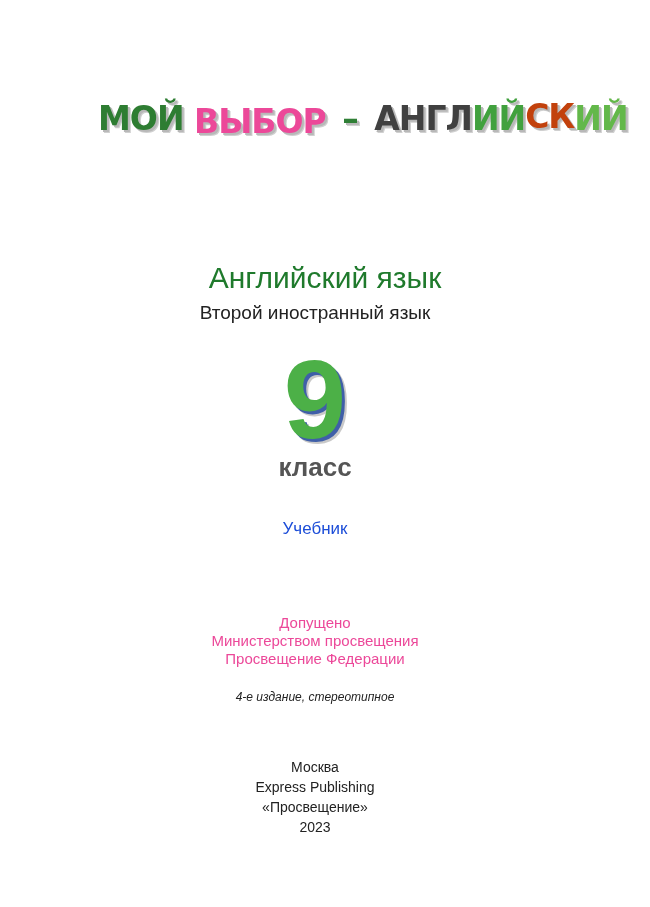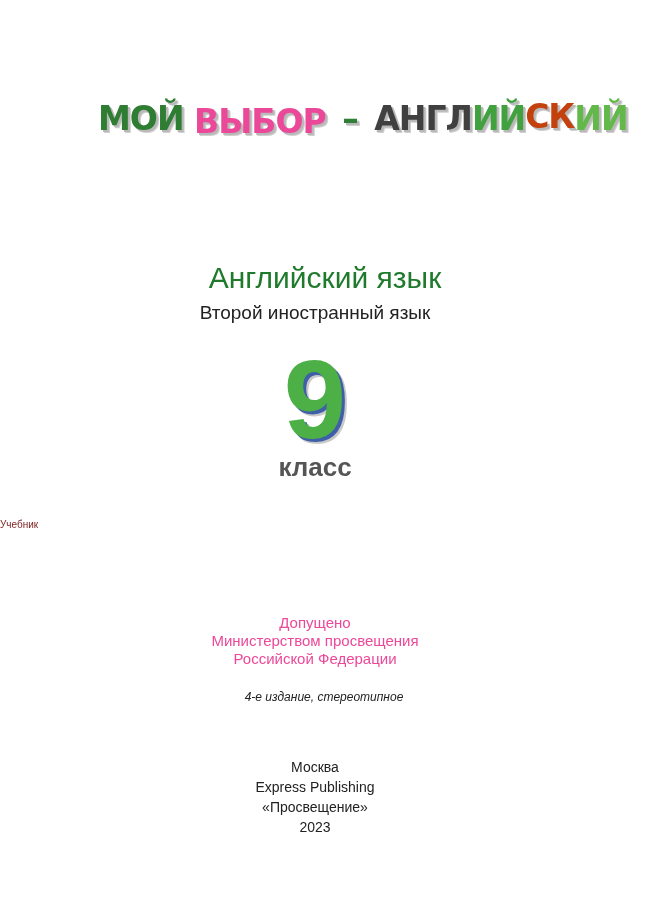--- a/index.html
+++ b/index.html
@@ -82,23 +82,23 @@
       font-weight: bold;
       font-size: 26px;
       color: #555555;
       line-height: 28px;
     }
     .doc-type {
       position: absolute;
       left: 0;
       width: 630px;
       top: 519px;
-      text-align: left;
-      font-size: 10px;
-      color: #7f1d1d;
+      text-align: center;
+      font-size: 17px;
+      color: #1d4ed8;
     }
     .approval {
       position: absolute;
       left: 0;
       width: 630px;
       top: 614px;
       text-align: center;
       font-size: 15px;
       line-height: 18px;
       color: #ec4899;
@@ -106,21 +106,20 @@
     .approval div { display: block; }
     .edition {
       position: absolute;
       left: 0;
       width: 630px;
       top: 690px;
       text-align: center;
       font-size: 12px;
       font-style: italic;
       color: #222222;
-      padding-left: 9px;
     }
     .imprint {
       position: absolute;
       left: 0;
       width: 630px;
       top: 757px;
       text-align: center;
       font-size: 14px;
       line-height: 20px;
       color: #222222;
@@ -141,21 +140,21 @@
 <div class="subtitle">Второй иностранный язык</div>
 
 <div class="grade-number">9</div>
 <div class="grade-label">класс</div>
 
 <div class="doc-type">Учебник</div>
 
 <div class="approval">
   <div>Допущено</div>
   <div>Министерством просвещения</div>
-  <div>Российской Федерации</div>
+  <div>Просвещение Федерации</div>
 </div>
 
 <div class="edition">4-е издание, стереотипное</div>
 
 <div class="imprint">
   <div>Москва</div>
   <div>Express Publishing</div>
   <div>«Просвещение»</div>
   <div>2023</div>
 </div>

